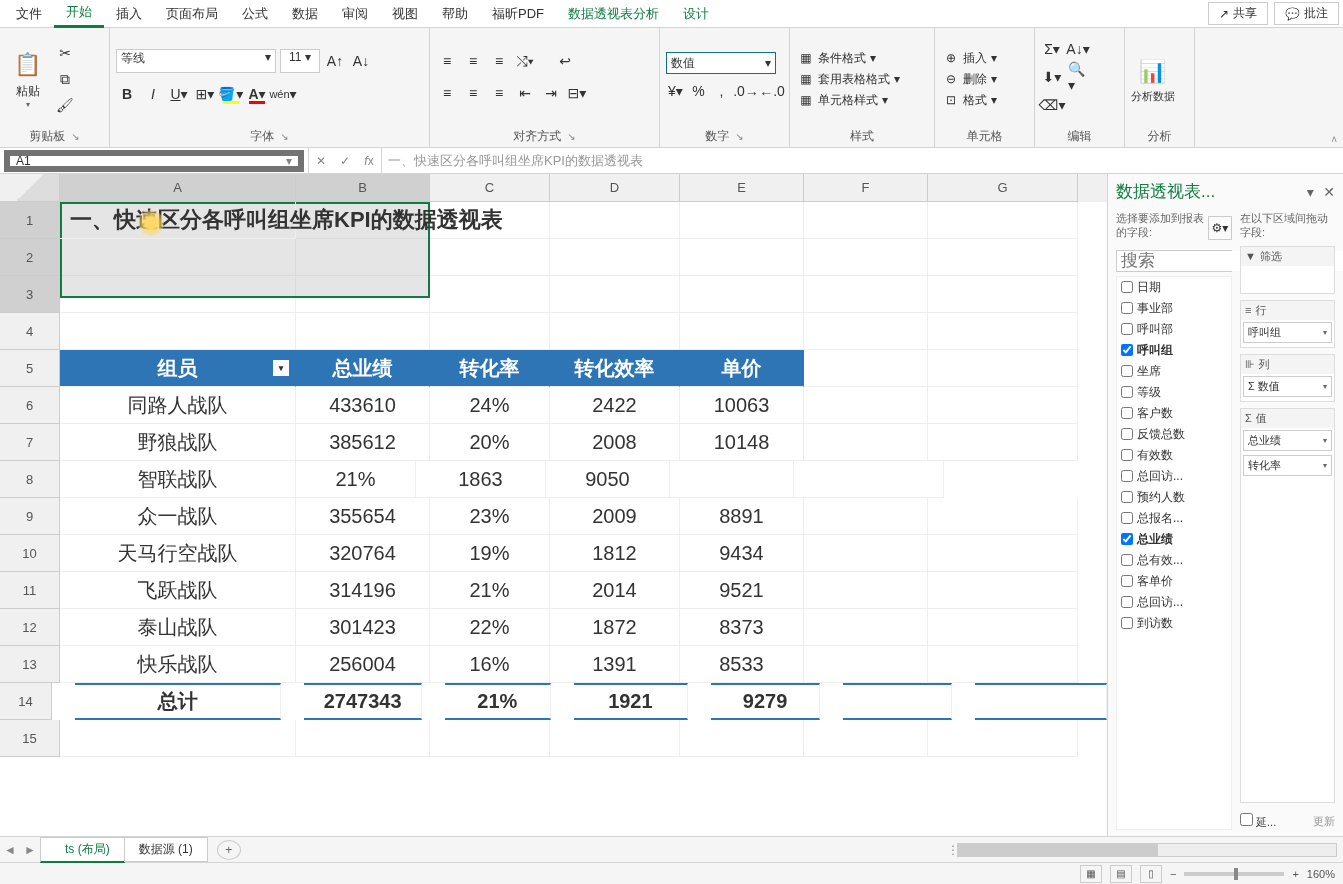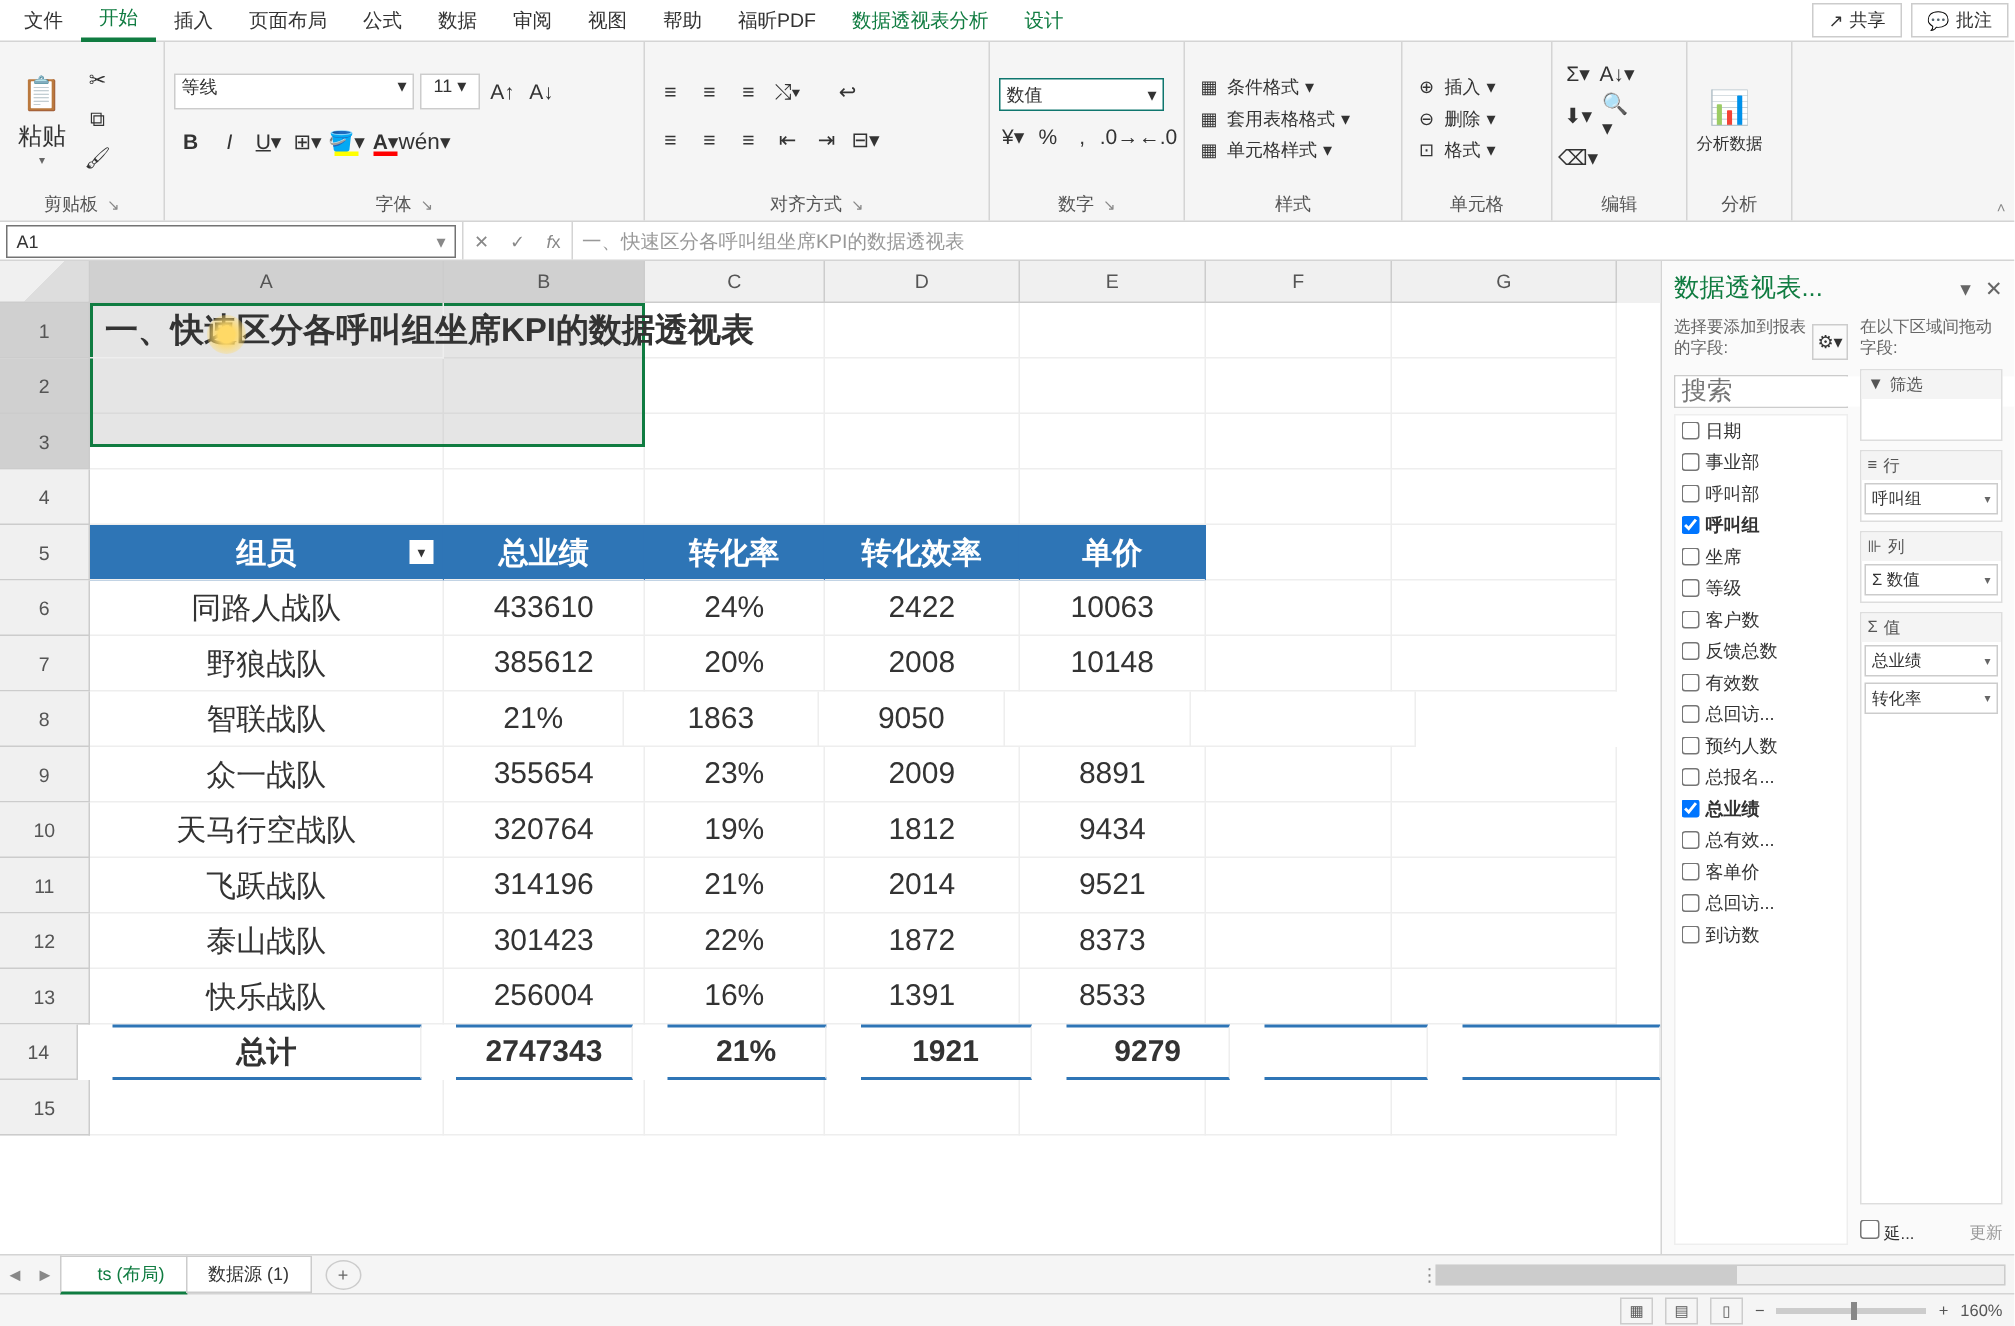--- a/index.html
+++ b/index.html
@@ -15,39 +15,39 @@
 
 
 .ribbon-content { display: flex; height: 120px; background: #f5f5f5; border-bottom: 1px solid #d4d4d4; }
 .ribbon-group { display: flex; flex-direction: column; border-right: 1px solid #d4d4d4; padding: 4px 6px 2px; }
 .ribbon-group-body { flex: 1; display: flex; align-items: center; gap: 4px; }
 .ribbon-group-label { text-align: center; font-size: 12px; color: #555; padding-top: 2px; display:flex; justify-content:center; align-items:center; gap:6px;}
 .ribbon-group-label .launcher { font-size:10px; color:#888; cursor:pointer; }
 
 .big-btn { display:flex; flex-direction:column; align-items:center; justify-content:center; width:44px; height:70px; cursor:pointer; }
 .big-btn .icon { width:32px; height:32px; display:flex; align-items:center; justify-content:center; font-size:22px; }
-.big-btn .lbl { font-size:16px; margin-top:2px; }
+.big-btn .lbl { font-size:12px; margin-top:2px; }
 .big-btn .dd { font-size:8px; color:#666; }
 
 .mini-col { display:flex; flex-direction:column; gap:4px; }
 .mini-btn { width:22px; height:22px; display:flex; align-items:center; justify-content:center; cursor:pointer; font-size:14px; border:1px solid transparent; }
 
 .font-row { display:flex; align-items:center; gap:4px; margin-bottom:4px;}
 .font-select { height:24px; border:1px solid #ccc; background:#fff; padding:0 4px; font-size:12px; }
 .font-name { width:160px; }
 .font-size { width:40px; text-align:center; }
 
 .num-select { height:22px; width:110px; border:1px solid #0f766e; background:#fff; font-size:12px; padding:0 4px; display:flex; align-items:center; justify-content:space-between; cursor:pointer; }
 
 .style-item { display:flex; align-items:center; gap:4px; font-size:12px; padding:1px 2px; cursor:pointer; white-space:nowrap; }
 .style-item .sicon { width:16px; height:16px; display:inline-flex; align-items:center; justify-content:center; }
 
 
 .formula-bar { display:flex; align-items:center; height:26px; border-bottom:1px solid #d4d4d4; background:#fff; }
-.name-box { width:300px; height:22px; border:1px solid #737373; margin:0 4px; padding:0 6px; display:flex; align-items:center; justify-content:space-between; background:#fff;text-align:right; }
+.name-box { width:300px; height:22px; border:6px solid #737373; margin:0 4px; padding:0 6px; display:flex; align-items:center; justify-content:space-between; background:#fff;text-align:right; }
 .fb-btn { width:24px; text-align:center; color:#888; cursor:pointer; }
 .fb-input { flex:1; height:22px; border:none; outline:none; padding:0 6px; font-size:13px; color:#999; }
 .fb-sep { width:1px; height:100%; background:#d4d4d4; }
 
 
 .main { display:flex; height: calc(884px - 28px - 120px - 26px - 26px - 22px); }
 .sheet-wrap { flex:1; position:relative; overflow:hidden; display:flex; flex-direction:column; }
 .col-headers { display:flex; height:28px; background:#f0f0f0; }
 .corner { width:60px; background:linear-gradient(135deg,#f0f0f0 50%,#ddd 50%); border-right:1px solid #ccc; border-bottom:1px solid #ccc; }
 .col-h { border-right:1px solid #ccc; border-bottom:1px solid #ccc; display:flex; align-items:center; justify-content:center; font-size:13px; color:#555; background:#f0f0f0; }
@@ -175,21 +175,21 @@
         <div class="mini-btn">
             <b>B</b>
           </div>
         <div class="mini-btn">
             <i>I</i>
           </div>
         <div class="mini-btn"><u>U</u>▾</div>
         <div class="mini-btn">⊞▾</div>
         <div class="mini-btn" style="position:relative">🪣<span style="position:absolute;bottom:0;left:2px;right:2px;height:3px;background:#ffff00"></span>▾</div>
         <div class="mini-btn" style="position:relative"><b>A</b><span style="position:absolute;bottom:0;left:2px;right:2px;height:3px;background:#ff0000"></span>▾</div>
-        <div class="mini-btn"><span style="font-size:15px">wén</span>▾</div>
+        <div class="mini-btn"><span style="font-size:11px">wén</span>▾</div>
       </div>
     </div>
     <div class="ribbon-group-label">
         <span>字体</span>
         <span class="launcher">↘</span>
       </div>
   </div>
 
   <div class="ribbon-group" style="width:230px">
     <div class="ribbon-group-body" style="flex-direction:column;align-items:stretch;justify-content:center;gap:6px">

